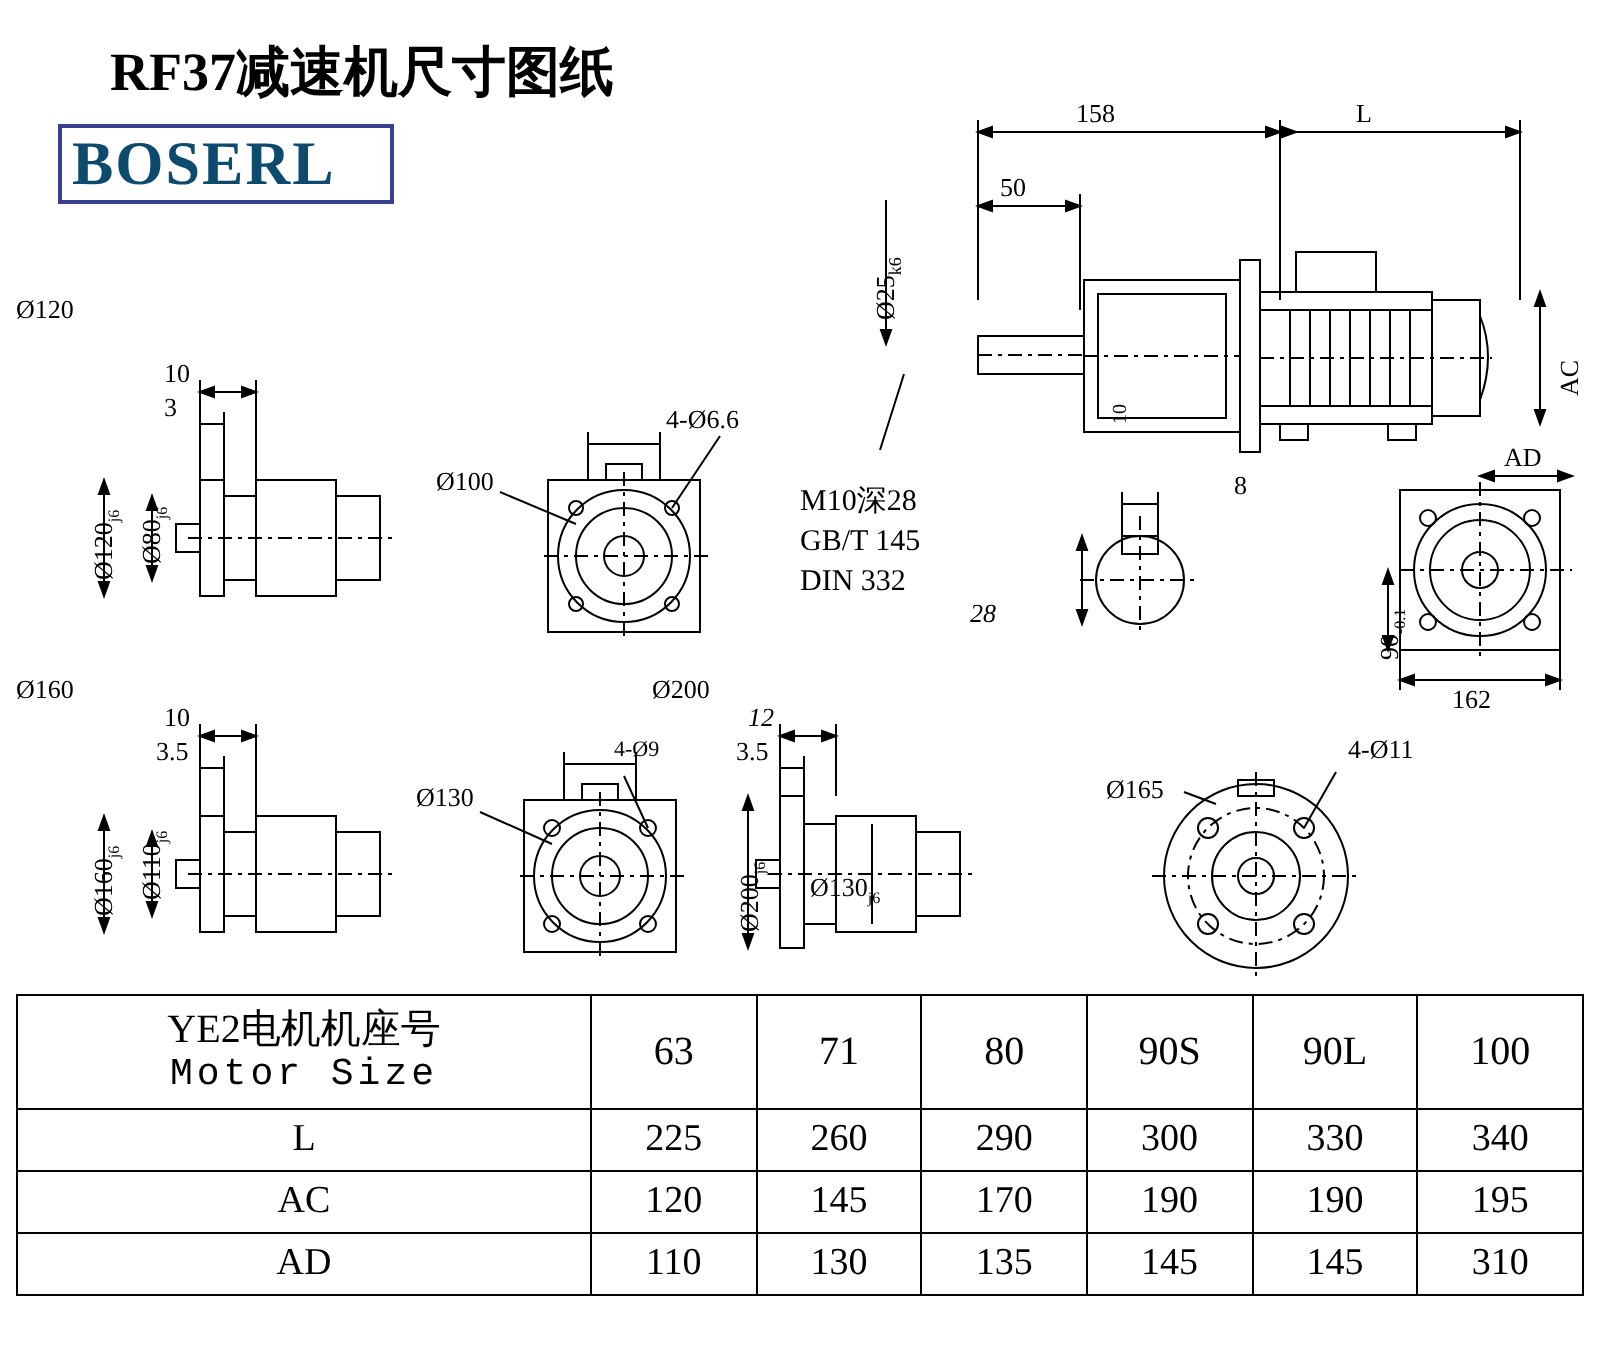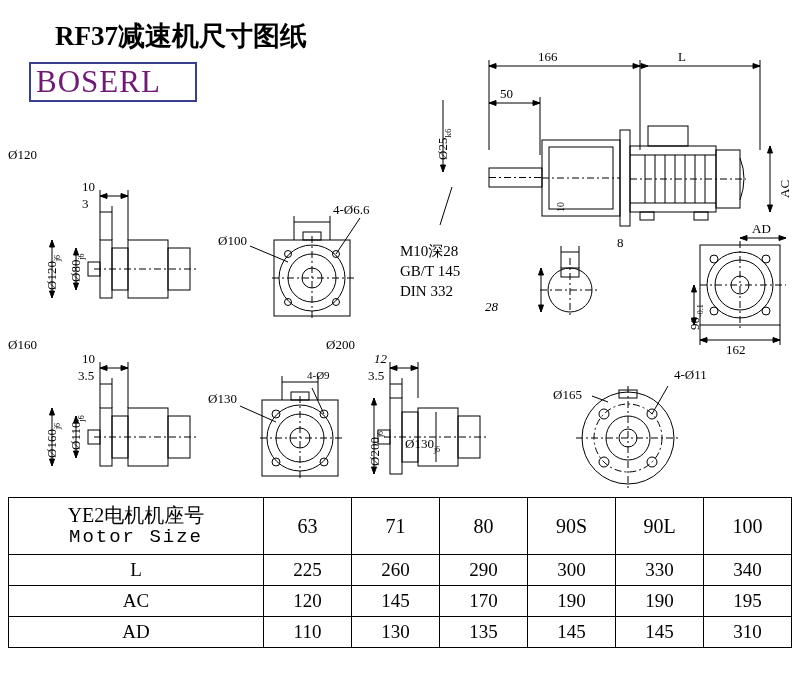--- a/index.html
+++ b/index.html
@@ -40,22 +40,22 @@
     height: 40px;
     border: 2px solid #3b3f8f;
     background: #fff;
     box-sizing: border-box;
   }
   .logo-text {
     position: absolute;
     left: 36px;
     top: 64px;
     font-size: 31px;
-    font-weight: normal;
-    color: #701a75;
+    font-weight: bold;
+    color: #0c4a6e;
     font-family: "Liberation Serif", serif;
     letter-spacing: 1px;
   }
   
   .lbl {
     position: absolute;
     font-size: 13px;
     font-family: "Liberation Serif", serif;
     white-space: nowrap;
     line-height: 1.05;
@@ -89,21 +89,21 @@
     text-align: center;
     font-size: 19px;
     font-family: "Liberation Serif", serif;
     height: 30px;
     padding: 0;
   }
   .spec-table td.head-cell {
     width: 254px;
     font-size: 19px;
     line-height: 1.15;
-    padding: 2px 0;
+    padding: 2px 16px;
   }
   .spec-table td.head-cell .cn {
     display: block;
     font-size: 20px;
   }
   .spec-table td.head-cell .en {
     display: block;
     font-size: 19px;
     font-family: "Liberation Mono", monospace;
     letter-spacing: 2px;
@@ -328,21 +328,21 @@
       <circle cx="604" cy="414" r="5"></circle>
       <circle cx="652" cy="414" r="5"></circle>
       <circle cx="604" cy="462" r="5"></circle>
       <circle cx="652" cy="462" r="5"></circle>
       <line x1="652" y1="414" x2="668" y2="386"></line>
       <rect x="619" y="390" width="18" height="8"></rect>
       <line x1="592" y1="396" x2="608" y2="402"></line>
     </g>
   </svg>
 
-  <div class="lbl" style="left:538px; top:50px;">166</div>
+  <div class="lbl" style="left:538px; top:50px;">158</div>
   <div class="lbl" style="left:678px; top:50px;">L</div>
   <div class="lbl" style="left:500px; top:87px;">50</div>
 
   <div class="lbl rot90" style="left:436px; top:160px;"><span>Ø25</span><sub style="font-size:9px">k6</sub></div>
 
   <div class="lbl rot90" style="left:778px; top:198px;">AC</div>
 
   <div class="lbl lg" style="left:400px; top:228px;">M10深28</div>
   <div class="lbl lg" style="left:400px; top:248px;">GB/T 145</div>
   <div class="lbl lg" style="left:400px; top:268px;">DIN 332</div>

